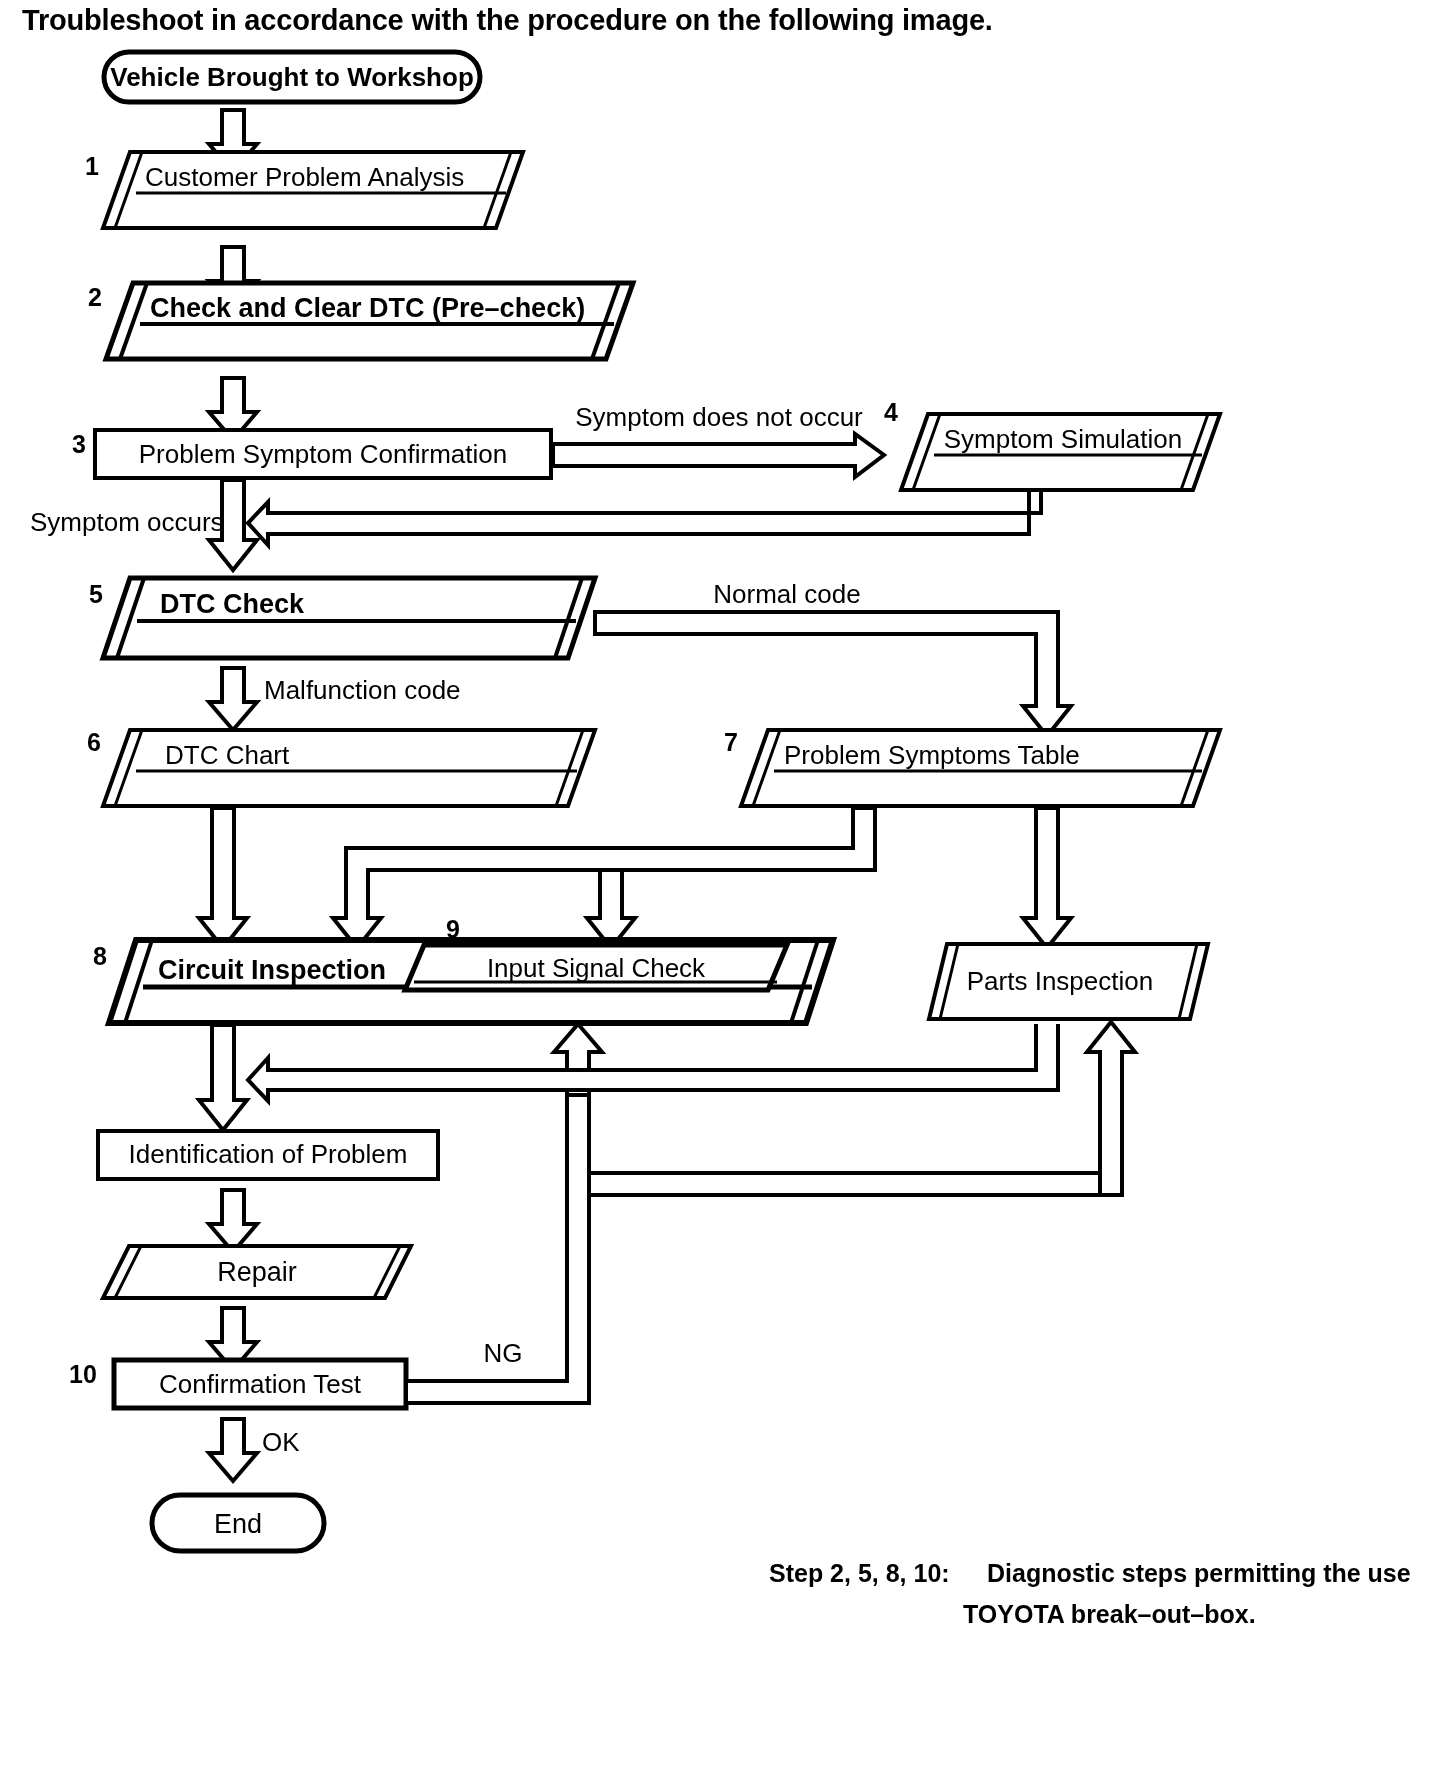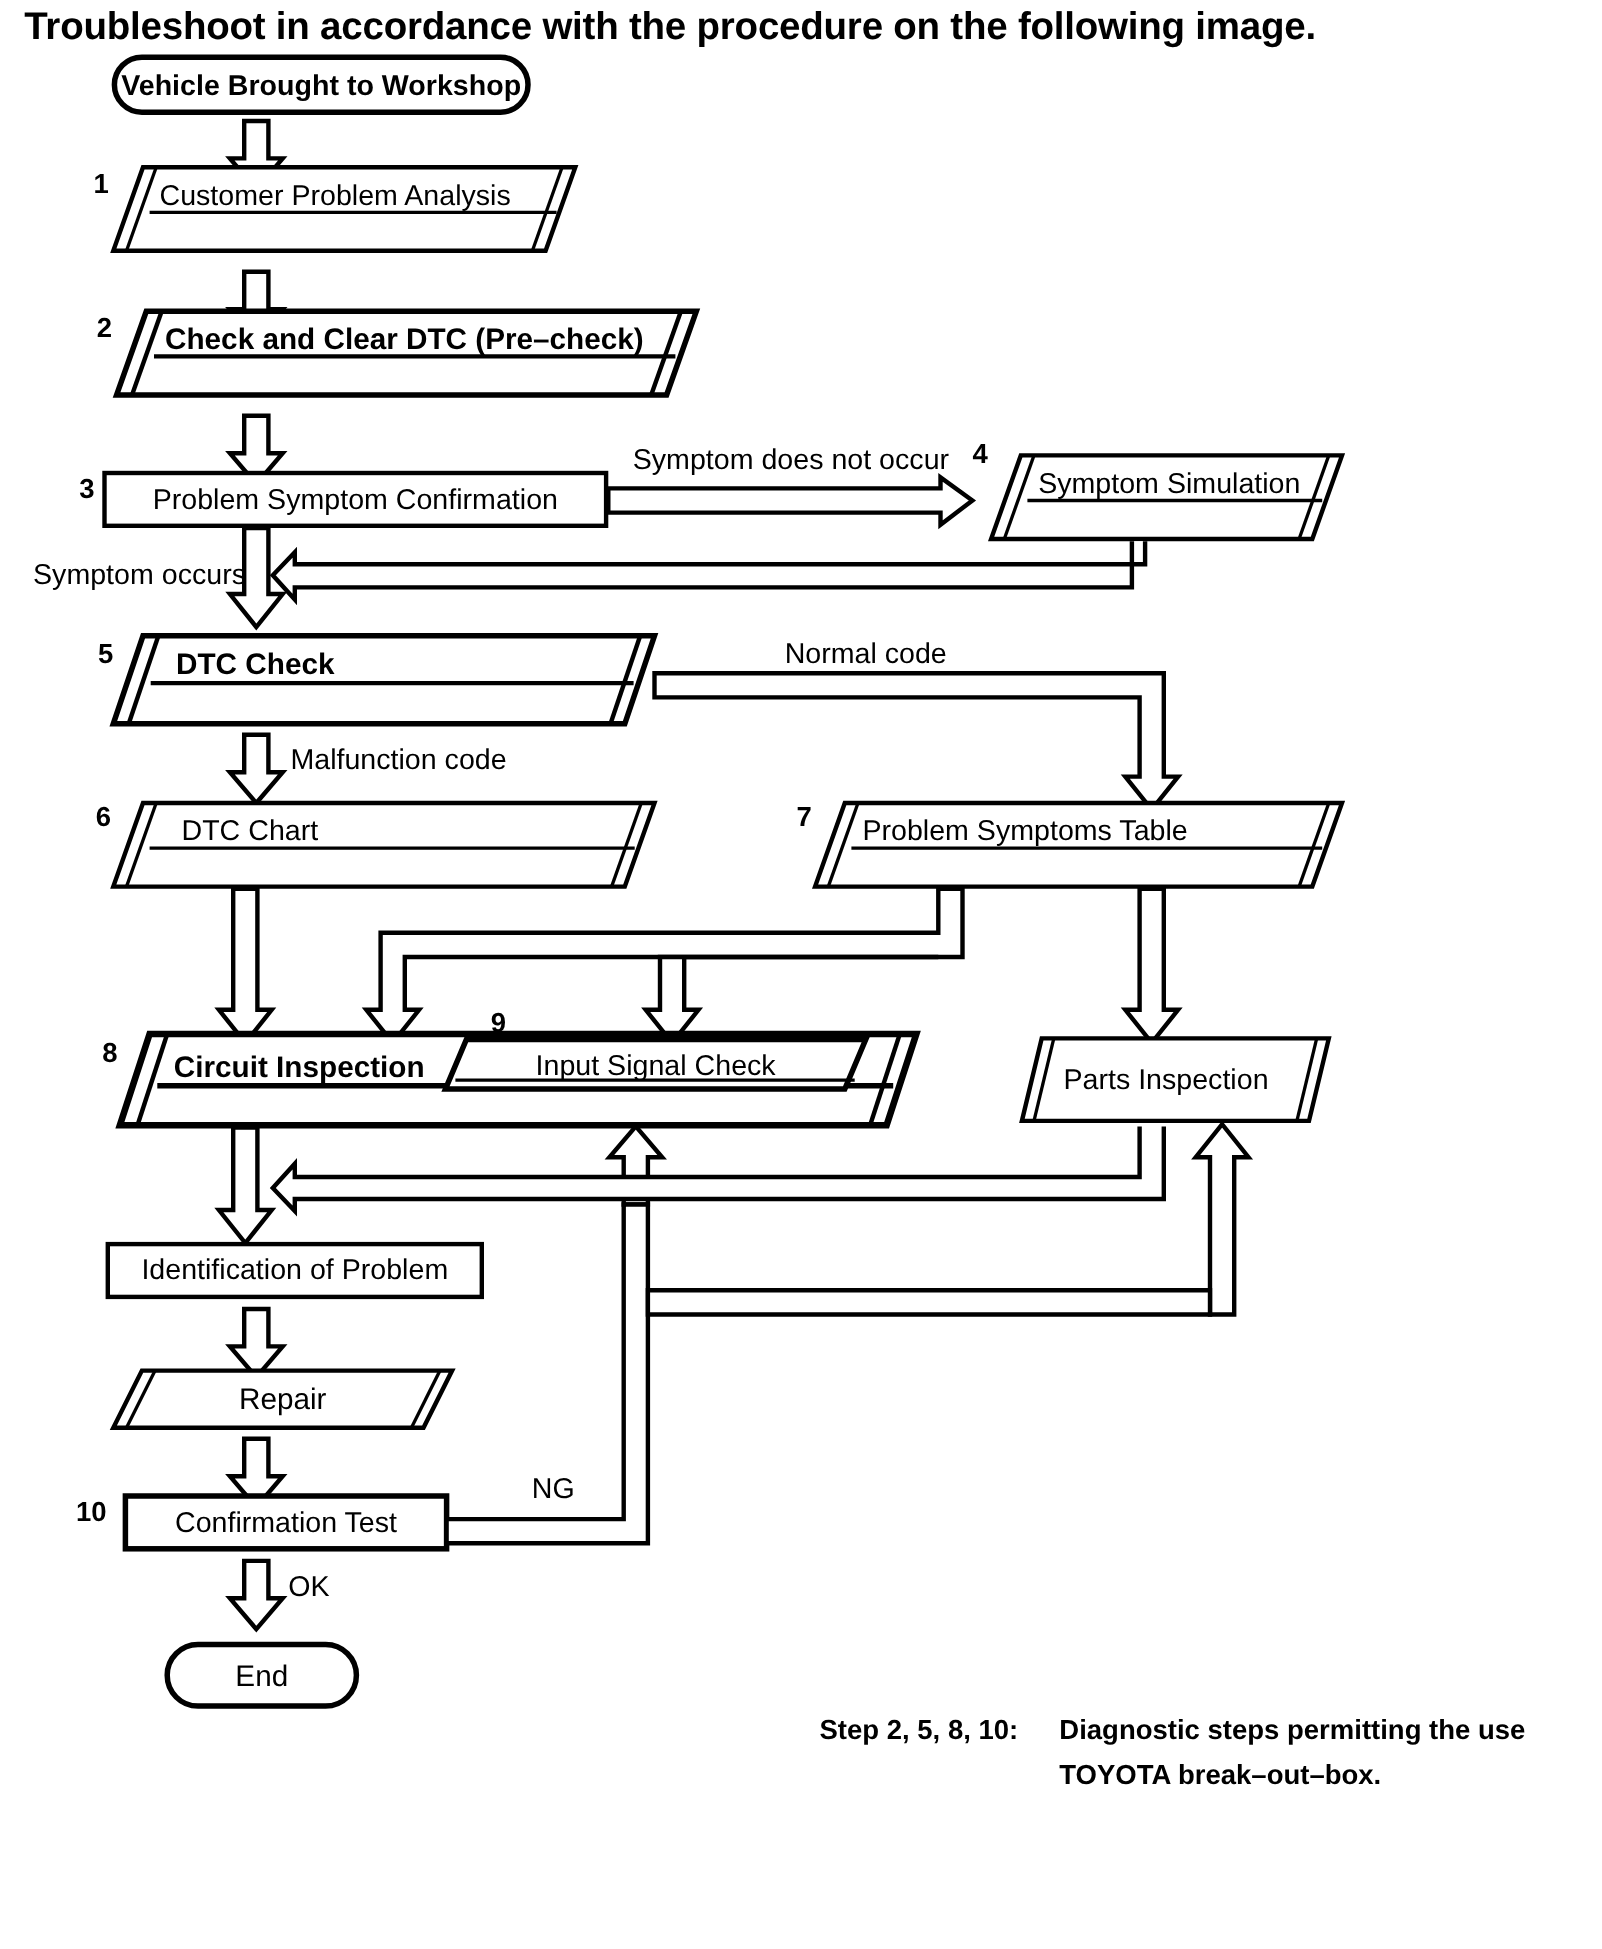--- a/index.html
+++ b/index.html
@@ -1,29 +1,29 @@
 <!DOCTYPE html>
 <html><head>
 <meta charset="utf-8">
 <style>
   html,body{margin:0;padding:0;background:#fff;}
   body{width:1456px;height:1772px;font-family:"Liberation Sans",sans-serif;overflow:hidden;}
   #stage{position:relative;width:1456px;height:1772px;}
   svg{position:absolute;top:0;left:0;width:1456px;height:1772px;}
   .intro{
     position:absolute;left:22px;top:4px;
-    font-size:35px;font-weight:700;color:#000;letter-spacing:-0.2px;
+    font-size:29px;font-weight:700;color:#000;letter-spacing:-0.2px;
     white-space:nowrap;
   }
   .note{
     position:absolute;left:745px;top:1553px;
     font-size:25px;font-weight:700;color:#000;line-height:41px;
     white-space:nowrap;
   }
-  .note .lbl{display:inline-block;width:218px;}
+  .note .lbl{display:inline-block;width:218px;margin-left:24px;}
   .note .ind{display:inline-block;width:218px;}
   text{font-family:"Liberation Sans",sans-serif;fill:#000;}
 </style>
 </head>
 <body>
 
 <div id="stage">
 
   <div class="intro">Troubleshoot in accordance with the procedure on the following image.</div>
 

